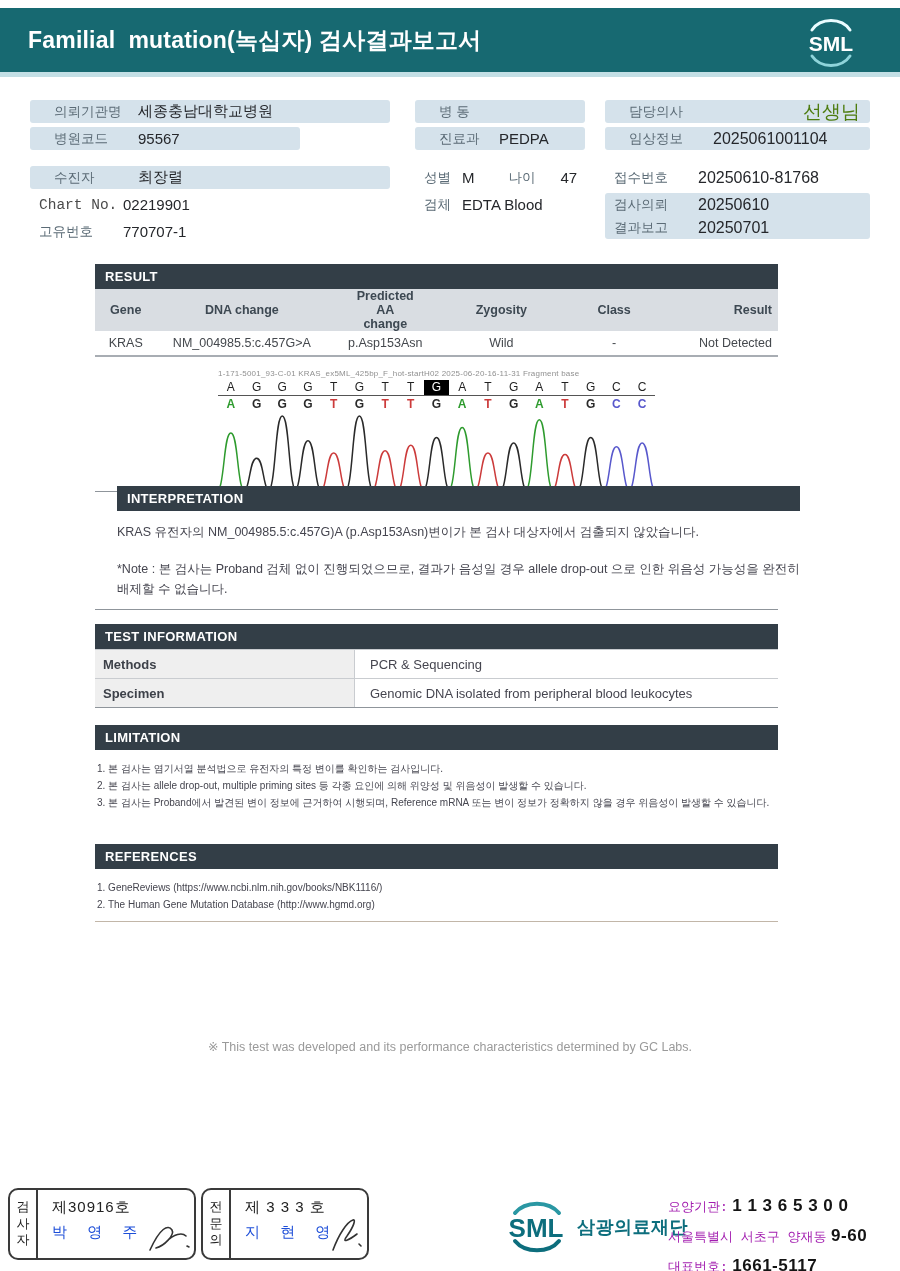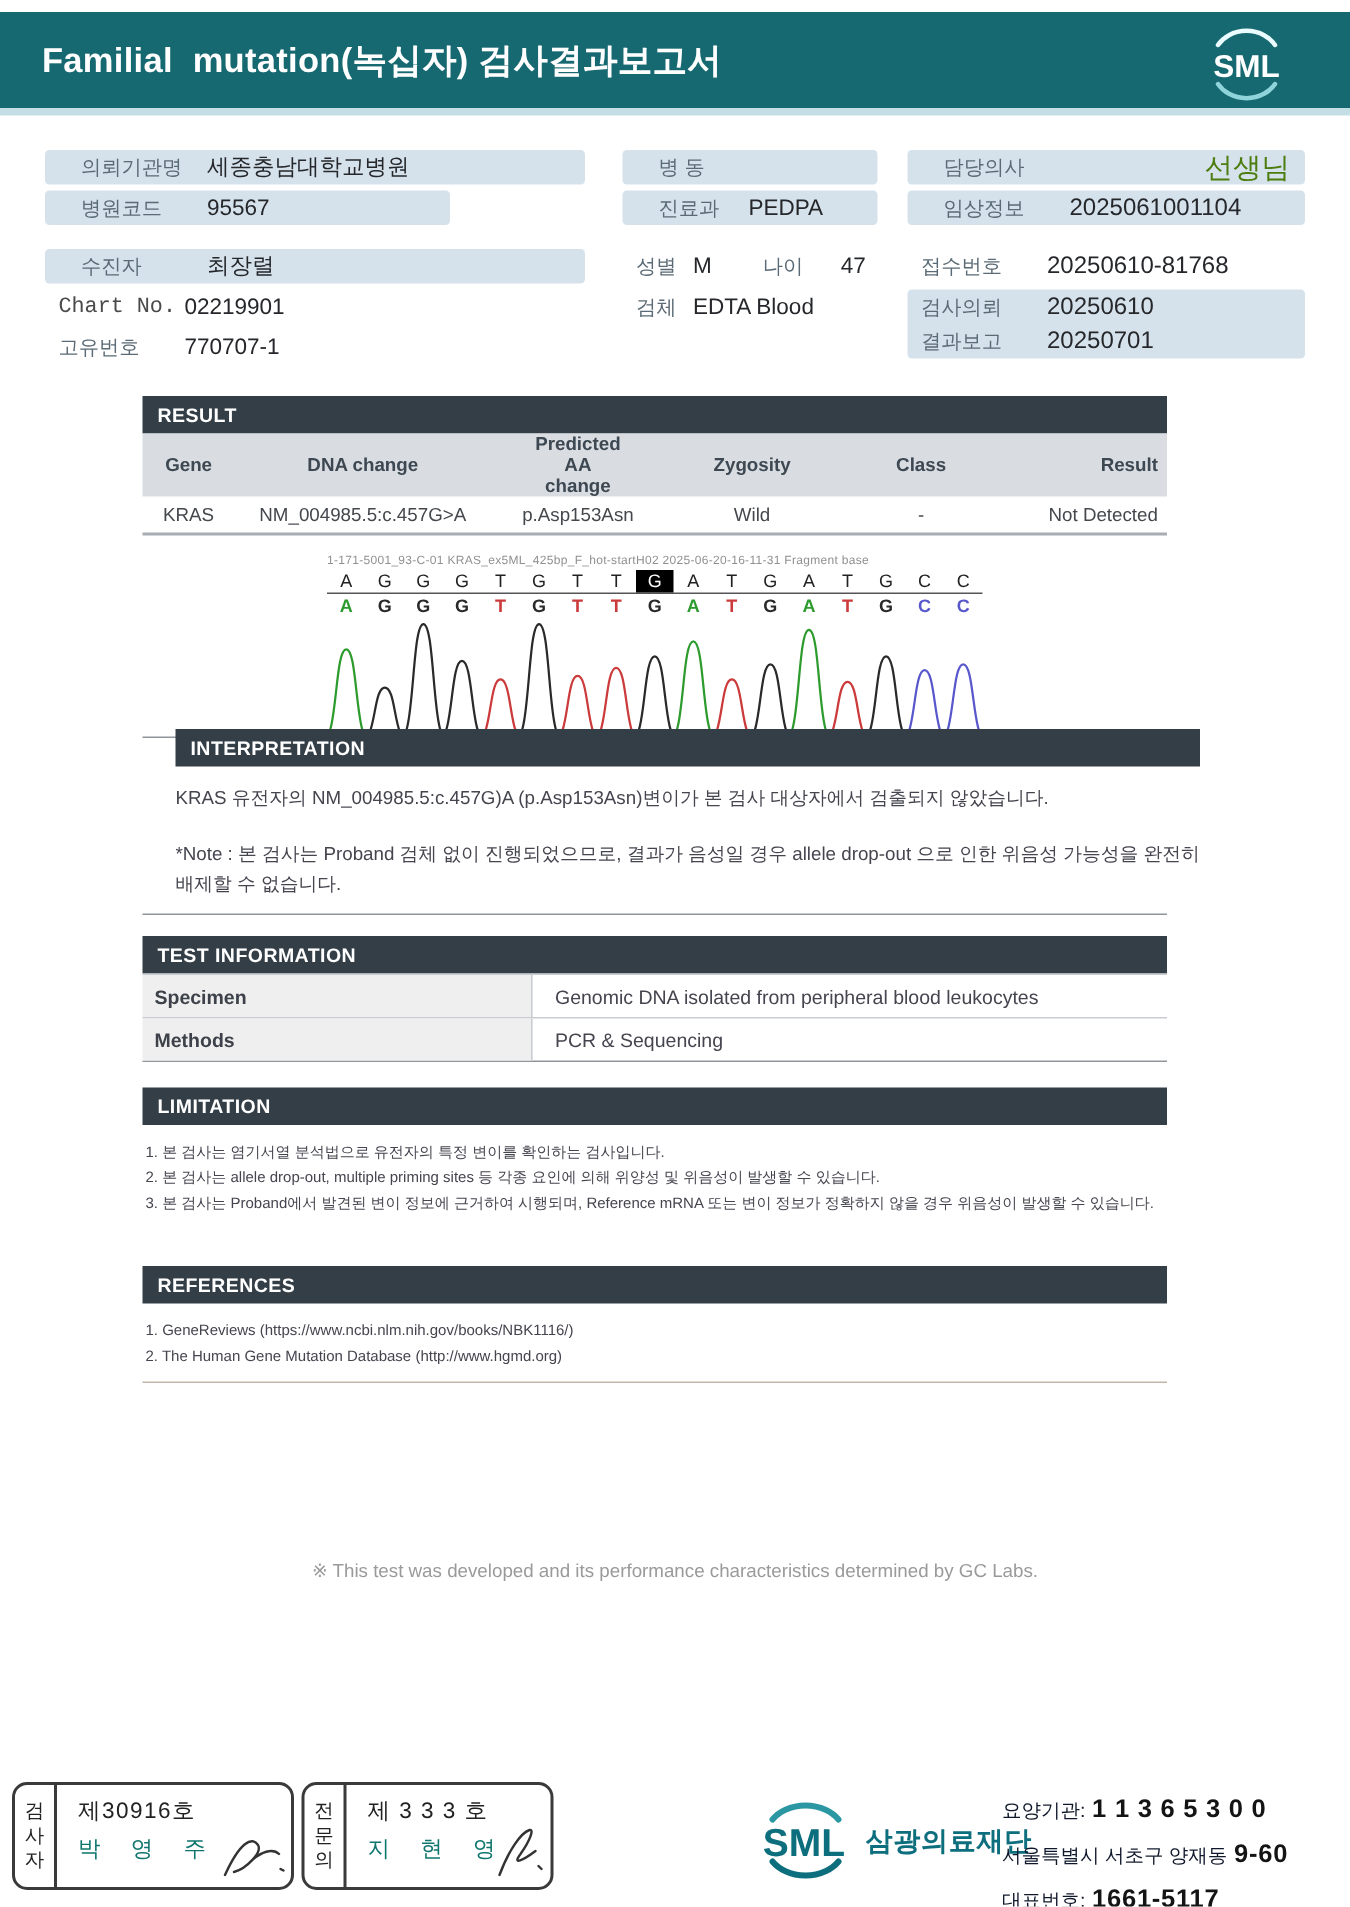--- a/index.html
+++ b/index.html
@@ -66,31 +66,31 @@
   .list-item { font-size:10px; color:#45454f; line-height:1.7; padding-left:2px; }
 
   .footnote { position:absolute; top:1039px; left:0; width:900px; text-align:center; font-size:12.5px; color:#9a9a9a; }
 
   
   .stamps { position:absolute; left:8px; top:1188px; display:flex; gap:5px; }
   .stamp { border:2px solid #3a3a3a; border-radius:10px; height:72px; display:flex; background:#fff; }
   .stamp-role { width:28px; border-right:2px solid #3a3a3a; display:flex; align-items:center; justify-content:center; font-size:13px; color:#222; line-height:1.3; word-break:break-all; text-align:center; padding:0 6px; }
   .stamp-body { position:relative; padding:8px 12px 0 14px; }
   .stamp-license { font-size:15px; color:#222; letter-spacing:1px; }
-  .stamp-name { font-size:15px; color:#0f766e; letter-spacing:8px; margin-top:6px; }
+  .stamp-name { font-size:15px; color:#1d4ed8; letter-spacing:8px; margin-top:6px; }
   .stamp-sig { position:absolute; right:2px; bottom:2px; }
   .stamp1-body { width:156px; }
   .stamp2-body { width:136px; }
 
   
   .f-logo { position:absolute; left:503px; top:1196px; display:flex; align-items:center; }
   .f-org { color:#0d6e7d; font-weight:bold; font-size:18px; margin-left:8px; letter-spacing:0.5px; }
   .f-addr { position:absolute; left:668px; top:1191px; width:225px; }
   .f-line { white-space:nowrap; line-height:1.75; }
-  .f-label { font-size:13px; color:#0f172a; }
+  .f-label { font-size:13px; color:#a21caf;font-family:Liberation Mono, monospace; }
   .f-value { font-size:17px; font-weight:bold; color:#141414; letter-spacing:0.5px; }
 </style>
 </head>
 <body>
 
 <div class="page">
 
   <div class="hdr">
     <div class="hdr-title">Familial  mutation(녹십자) 검사결과보고서</div>
     <div class="hdr-logo">
@@ -270,26 +270,26 @@
     <div class="sec-bar">INTERPRETATION</div>
     <div class="body-text" style="margin-top:12px;">KRAS 유전자의 NM_004985.5:c.457G)A (p.Asp153Asn)변이가 본 검사 대상자에서 검출되지 않았습니다.</div>
     <div class="body-text" style="margin-top:18px;">*Note : 본 검사는 Proband 검체 없이 진행되었으므로, 결과가 음성일 경우 allele drop-out 으로 인한 위음성 가능성을 완전히 배제할 수 없습니다.</div>
   </div>
   <div class="rule" style="top:609px;"></div>
 
   <div class="section" style="top:624px;">
     <div class="sec-bar">TEST INFORMATION</div>
     <div class="ti-table">
       <div class="ti-row">
+        <div class="ti-label">Methods</div>
+        <div class="ti-value">PCR &amp; Sequencing</div>
+      </div>
+      <div class="ti-row">
         <div class="ti-label">Specimen</div>
         <div class="ti-value">Genomic DNA isolated from peripheral blood leukocytes</div>
-      </div>
-      <div class="ti-row">
-        <div class="ti-label">Methods</div>
-        <div class="ti-value">PCR &amp; Sequencing</div>
       </div>
     </div>
   </div>
 
   <div class="section" style="top:725px;">
     <div class="sec-bar">LIMITATION</div>
     <div style="margin-top:10px;">
       <div class="list-item">1. 본 검사는 염기서열 분석법으로 유전자의 특정 변이를 확인하는 검사입니다.</div>
       <div class="list-item">2. 본 검사는 allele drop-out, multiple priming sites 등 각종 요인에 의해 위양성 및 위음성이 발생할 수 있습니다.</div>
       <div class="list-item">3. 본 검사는 Proband에서 발견된 변이 정보에 근거하여 시행되며, Reference mRNA 또는 변이 정보가 정확하지 않을 경우 위음성이 발생할 수 있습니다.</div>

